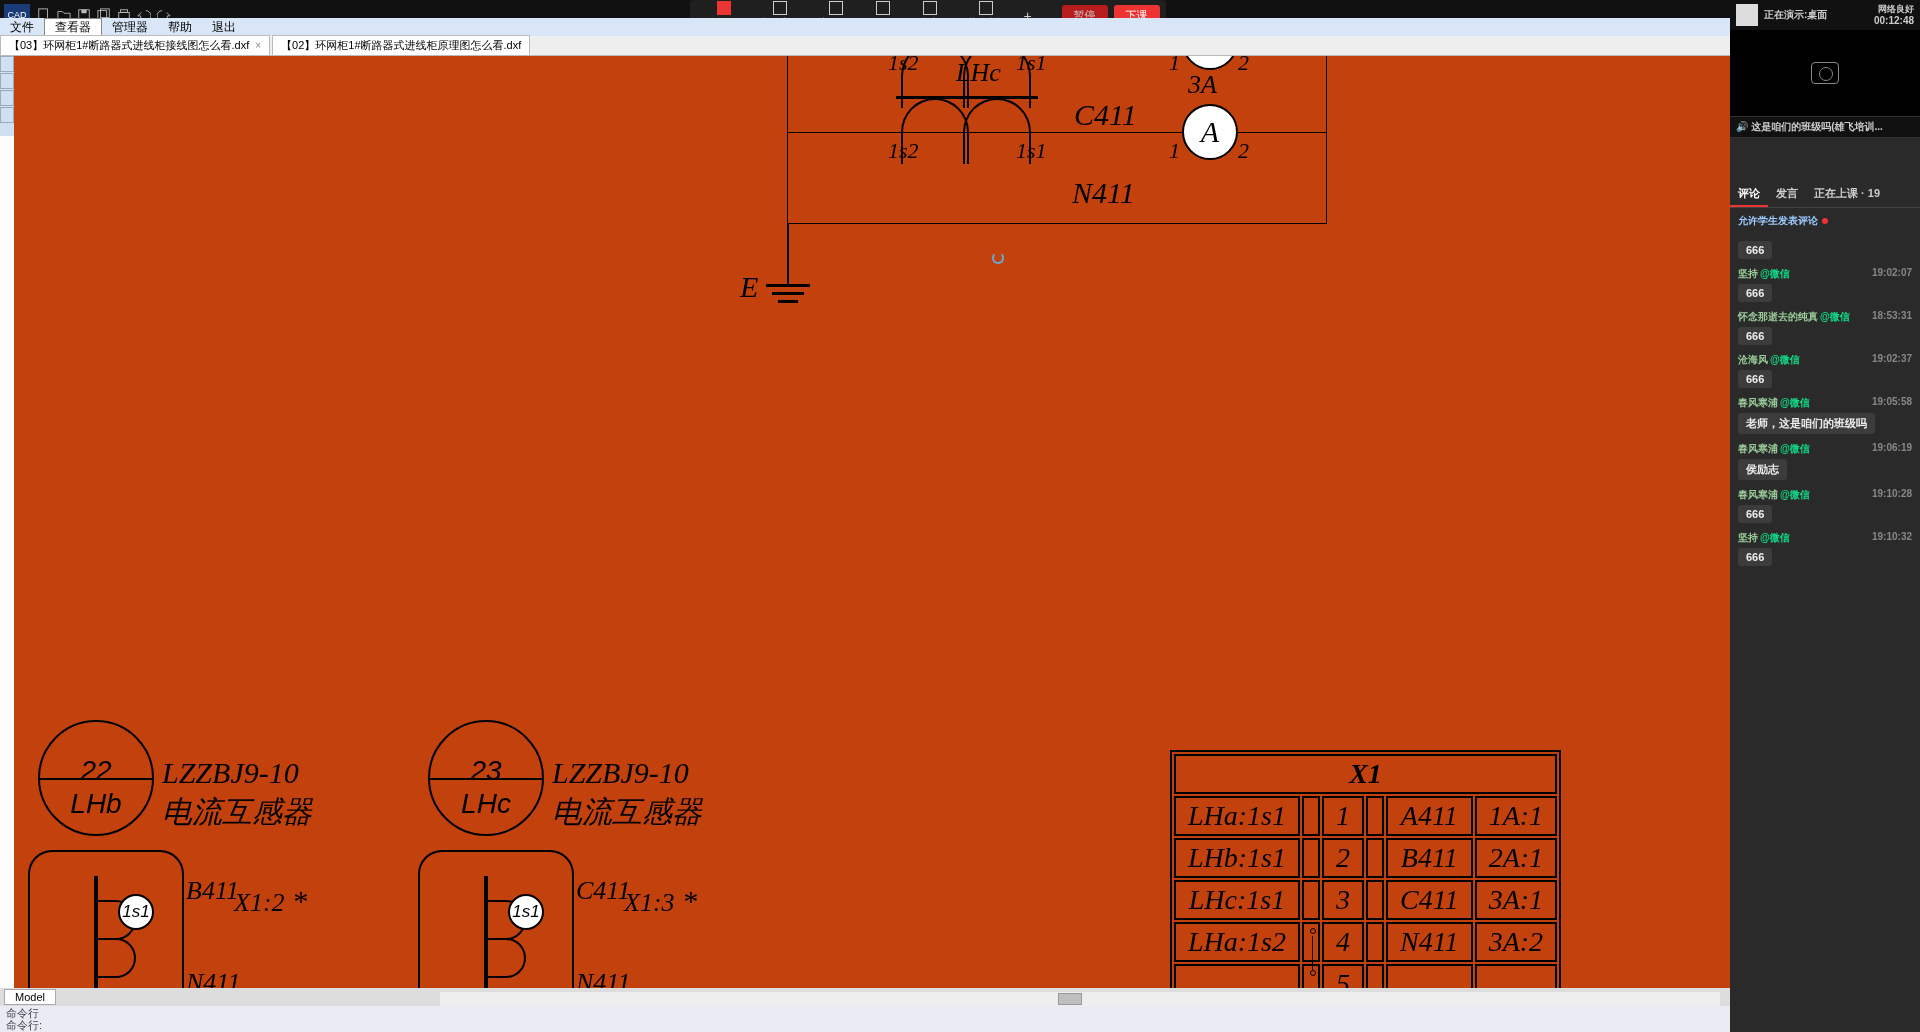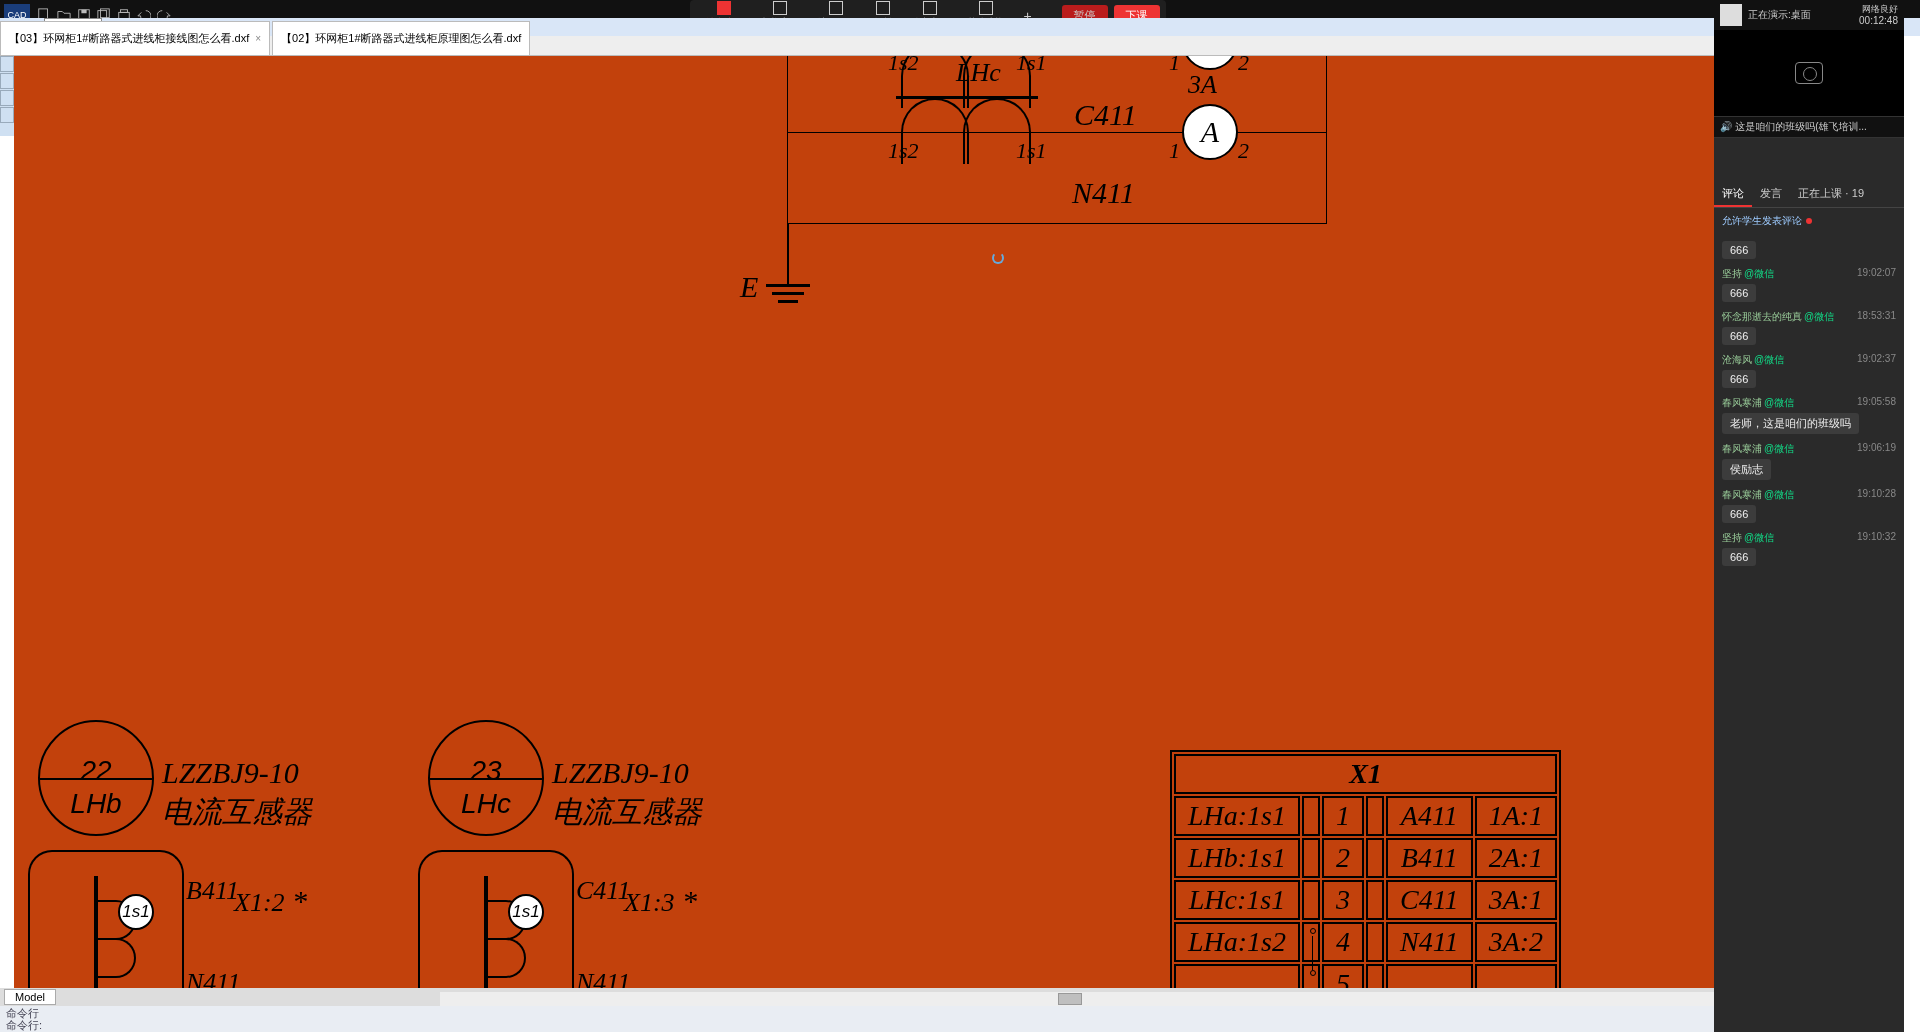--- a/index.html
+++ b/index.html
@@ -20,21 +20,21 @@
     .meet-btn { font-size:11px; color:#ccc; padding:3px 12px; background:#b91c1c; border-radius:3px; margin-left:14px; cursor:pointer; }
     .meet-btn.red { background:#e33; color:#fff; margin-left:6px; }
 
     
     .menu-strip { position:absolute; top:18px; left:0; right:0; height:18px; background:#d9e6f7; display:flex; align-items:center; font-size:12px; }
     .menu-strip .m-item { padding:0 10px; cursor:pointer; }
     .menu-strip .m-item.active { background:#fff; border:1px solid #888; border-bottom:none; }
 
     
     .tab-strip { position:absolute; top:36px; left:0; right:190px; height:20px; background:#eee; display:flex; align-items:flex-end; font-size:11px; border-bottom:1px solid #bbb; }
-    .doc-tab { padding:9px 8px; background:#fff; border:1px solid #bbb; border-bottom:none; margin-right:2px; display:flex; align-items:center; }
+    .doc-tab { padding:2px 8px; background:#fff; border:1px solid #bbb; border-bottom:none; margin-right:2px; display:flex; align-items:center; }
     .doc-tab .x { margin-left:6px; color:#888; font-size:10px; cursor:pointer; }
 
     
     .left-ribbon { position:absolute; top:56px; left:0; width:14px; background:#cfe0f2; height:80px; }
     .left-ribbon div { width:14px; height:16px; border:1px solid #9ab; margin-bottom:1px; font-size:8px; text-align:center; }
 
     
     .canvas { position:absolute; top:56px; left:14px; right:190px; bottom:34px; background:#c2410c; overflow:hidden;font-style:italic; }
 
     
@@ -79,21 +79,21 @@
 
     
     .model-bar { position:absolute; bottom:26px; left:0; right:190px; height:18px; background:#ddd; font-size:11px; display:flex; align-items:center; }
     .model-bar .mt { padding:1px 10px; background:#fff; border:1px solid #aaa; margin-left:4px; }
     .hscroll { position:absolute; bottom:26px; left:440px; right:200px; height:14px; background:#eee; }
     .hscroll .thumb { position:absolute; left:618px; width:24px; top:1px; bottom:1px; background:#bfbfbf; border:1px solid #999; }
 
     .cmd-bar { position:absolute; bottom:0; left:0; right:190px; height:26px; background:#e9edf3; font-size:11px; color:#445; padding:1px 6px; line-height:12px; }
 
     
-    .side { position:absolute; top:0; right:16px; width:190px; bottom:0; background:#2a2a2a; color:#ccc; font-size:11px; }
+    .side { position:absolute; top:0; right:0; width:190px; bottom:0; background:#2a2a2a; color:#ccc; font-size:11px;font-weight:bold; }
     .side .presenter { height:30px; background:#111; display:flex; align-items:center; padding:0 6px; font-size:10px; }
     .side .presenter .ava { width:22px; height:22px; background:#ddd; margin-right:6px; }
     .side .presenter .tm { margin-left:auto; text-align:right; line-height:11px; }
     .side .cam { height:86px; background:#000; display:flex; align-items:center; justify-content:center; }
     .side .cam .c-ico { width:28px; height:22px; border:1.5px solid #888; border-radius:4px; position:relative; }
     .side .cam .c-ico::after { content:""; position:absolute; left:7px; top:4px; width:12px; height:12px; border:1.5px solid #888; border-radius:50%; }
     .side .speaker { background:#111; padding:3px 6px; font-size:10px; border-top:1px solid #333; border-bottom:1px solid #333; }
     .side .gap { height:44px; }
     .side .tabs { display:flex; border-bottom:1px solid #444; font-size:11px; }
     .side .tabs div { padding:4px 8px; cursor:pointer; }

